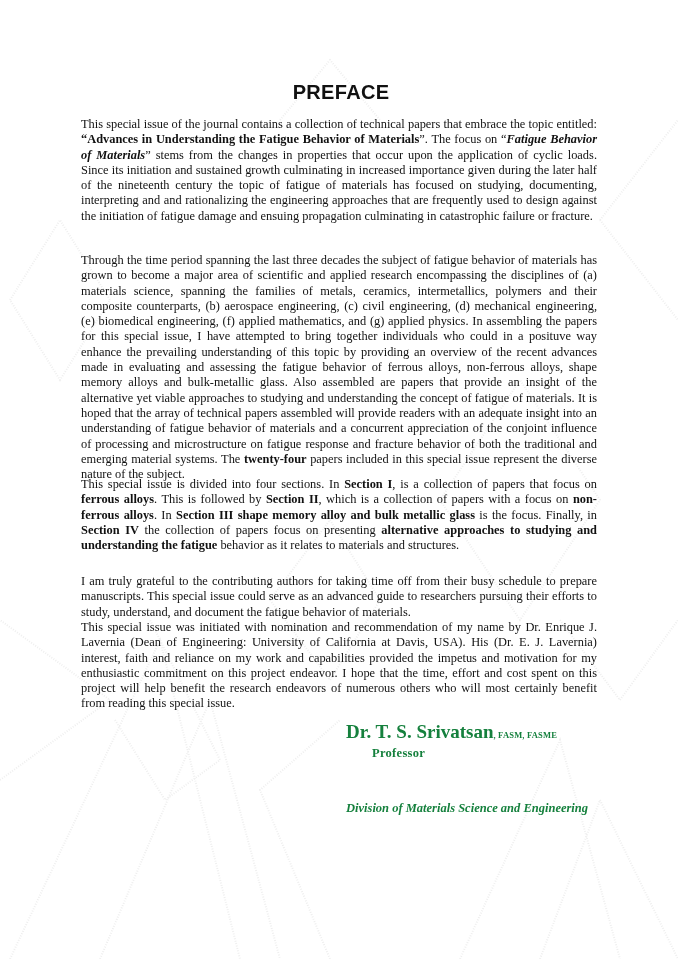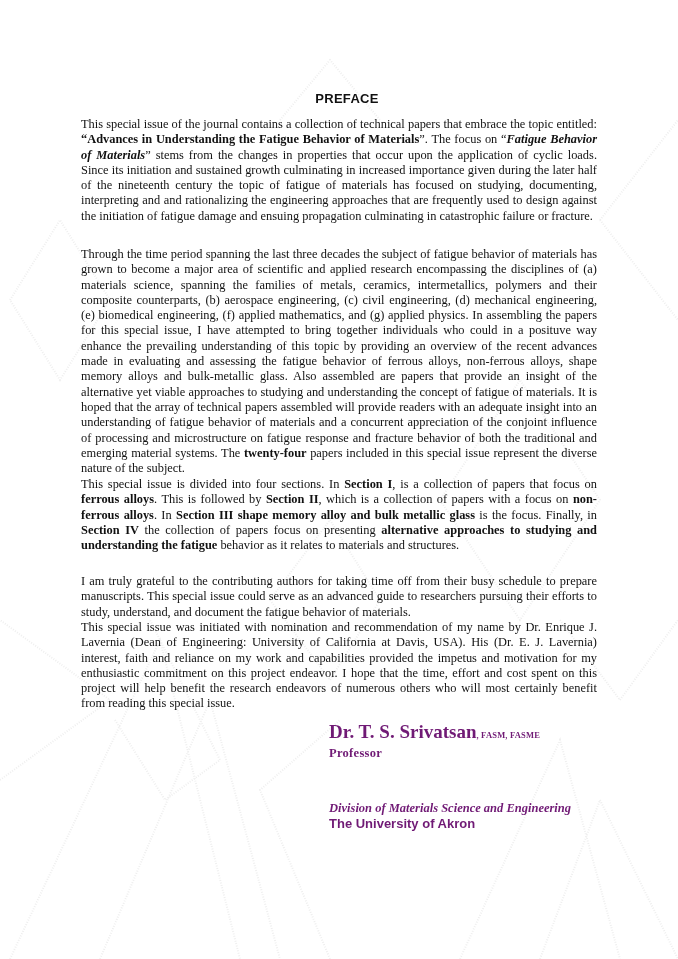--- a/index.html
+++ b/index.html
@@ -1,26 +1,26 @@
 <!DOCTYPE html>
 <html><head>
 <meta charset="utf-8">
 <style>
   html, body { margin: 0; padding: 0; background: #ffffff; }
   body { width: 678px; height: 959px; position: relative; overflow: hidden; }
   .watermark { position: absolute; left: 0; top: 0; width: 678px; height: 959px; z-index: 0; pointer-events: none; }
   .page { position: absolute; left: 81px; top: 0; width: 516px; z-index: 1; color: #111; font-family: "Liberation Serif", serif; font-size: 12.4px; line-height: 15.3px; }
-  h1.title { position: absolute; left: 0; top: 83px; width: 516px; margin: 8px; text-align: center; font-family: "Liberation Sans", sans-serif; font-weight: bold; font-size: 13px; letter-spacing: 0.3px; }
+  h1.title { position: absolute; left: 0; top: 83px; width: 516px; margin: 2px; text-align: center; font-family: "Liberation Sans", sans-serif; font-weight: bold; font-size: 20px; letter-spacing: 0.3px; }
   p.para { position: absolute; left: 0; width: 516px; margin: 0; text-align: justify; }
   p.para b { font-weight: bold; }
   p.para i { font-style: italic; }
-  .sig { position: absolute; left: 248px; top: 721px; width: 260px; font-family: "Liberation Serif", serif; color: #701a75; }
+  .sig { position: absolute; left: 265px; top: 721px; width: 260px; font-family: "Liberation Serif", serif; color: #15803d; }
   .sig .name { font-size: 19px; font-weight: bold; line-height: 22px; }
   .sig .name .cred { font-size: 8.5px; font-weight: bold; letter-spacing: 0.2px; }
-  .sig .role { font-size: 12.5px; font-weight: bold; line-height: 15px; letter-spacing: 0.3px; }
+  .sig .role { font-size: 12.5px; font-weight: bold; line-height: 15px; letter-spacing: 0.3px; margin-left: 26px; }
   .sig .division { font-size: 12.5px; font-weight: bold; font-style: italic; line-height: 15px; margin-top: 40px; }
   .sig .dept { font-size: 12.5px; line-height: 15px; }
   .sig .univ { font-family: "Liberation Sans", sans-serif; font-size: 13px; font-weight: bold; line-height: 16px; }
   .sig .addr { font-size: 12.5px; line-height: 16px; }
 </style>
 </head>
 <body>
 
 <svg class="watermark" viewBox="0 0 678 959" xmlns="http://www.w3.org/2000/svg">
   <g fill="none" stroke="#efefef" stroke-width="2" stroke-dasharray="1 1.5">
@@ -41,35 +41,34 @@
   </g>
 </svg>
 
 <div class="page">
   <h1 class="title">PREFACE</h1>
 
   <p class="para" style="top:117px">
     <span>This special issue of the journal contains a collection of technical papers that embrace the topic entitled: </span><b>“Advances in Understanding the Fatigue Behavior of Materials</b><span>”.  The focus on “</span><b><i>Fatigue Behavior of Materials</i></b><span>” stems from the changes in properties that occur upon the application of cyclic loads.  Since its initiation and sustained growth culminating in increased importance given during the later half of the nineteenth century the topic of fatigue of materials has focused on studying, documenting, interpreting and and rationalizing the engineering approaches that are frequently used to design against the initiation of fatigue damage and ensuing propagation culminating in catastrophic failure or fracture.</span>
   </p>
 
-  <p class="para" style="top:247px">
+  <p class="para" style="top:253px">
     <span>Through the time period spanning the last three decades the subject of fatigue behavior of materials has grown to become a major area of scientific and applied research encompassing the disciplines of (a) materials science, spanning the families of metals, ceramics, intermetallics, polymers and their composite counterparts, (b) aerospace engineering, (c) civil engineering, (d) mechanical engineering, (e) biomedical engineering, (f) applied mathematics, and (g) applied physics.  In assembling the papers for this special issue, I have attempted to bring together individuals who could in a posituve way enhance the prevailing understanding of this topic by providing an overview of the recent advances made in evaluating and assessing the fatigue behavior of ferrous alloys, non-ferrous alloys, shape memory alloys and bulk-metallic glass.   Also assembled are papers that provide an insight of the alternative yet viable approaches to studying and understanding the concept of fatigue of materials.  It is hoped that the array of technical papers assembled will provide readers with an adequate insight into an understanding of fatigue behavior of materials and a concurrent appreciation of the conjoint influence of processing and microstructure on fatigue response and fracture behavior of both the traditional and emerging material systems.  The </span><b>twenty-four</b><span> papers included in this special issue represent the diverse nature of the subject.</span>
   </p>
 
   <p class="para" style="top:477px">
     <span>This special issue is divided into four sections.   In </span><b>Section I</b><span>, is a collection of papers that focus on </span><b>ferrous alloys</b><span>.   This is followed by </span><b>Section II</b><span>, which is a collection of papers with a focus on </span><b>non-ferrous alloys</b><span>.  In </span><b>Section III shape memory alloy and bulk metallic glass</b><span> is the focus.   Finally, in </span><b>Section IV</b><span> the collection of papers focus on presenting </span><b>alternative approaches to studying and understanding the fatigue</b><span> behavior as it relates to materials and structures.</span>
   </p>
 
   <p class="para" style="top:574px">
     <span>I am truly grateful to the contributing authors for taking time off from their busy schedule to prepare manuscripts.   This special issue could serve as an advanced guide to researchers pursuing their efforts to study, understand, and document the fatigue behavior of materials.</span>
   </p>
 
   <p class="para" style="top:620px">
     <span>This special issue was initiated with nomination and recommendation of my name by Dr. Enrique J. Lavernia (Dean of Engineering: University of California at Davis, USA).   His (Dr. E. J. Lavernia) interest, faith and reliance on my work and capabilities provided the impetus and motivation for my enthusiastic commitment on this project endeavor.  I hope that the time, effort and cost spent on this project will help benefit the research endeavors of numerous others who will most certainly benefit from reading this special issue.</span>
   </p>
 
   <div class="sig">
     <div class="name"><span>Dr. T. S. Srivatsan</span><span class="cred">, FASM, FASME</span></div>
     <div class="role">Professor</div>
     <div class="division">Division of Materials Science and Engineering</div>
-    <div class="univ">The University of Akron</div>
   </div>
 </div>
 
 </body></html>

